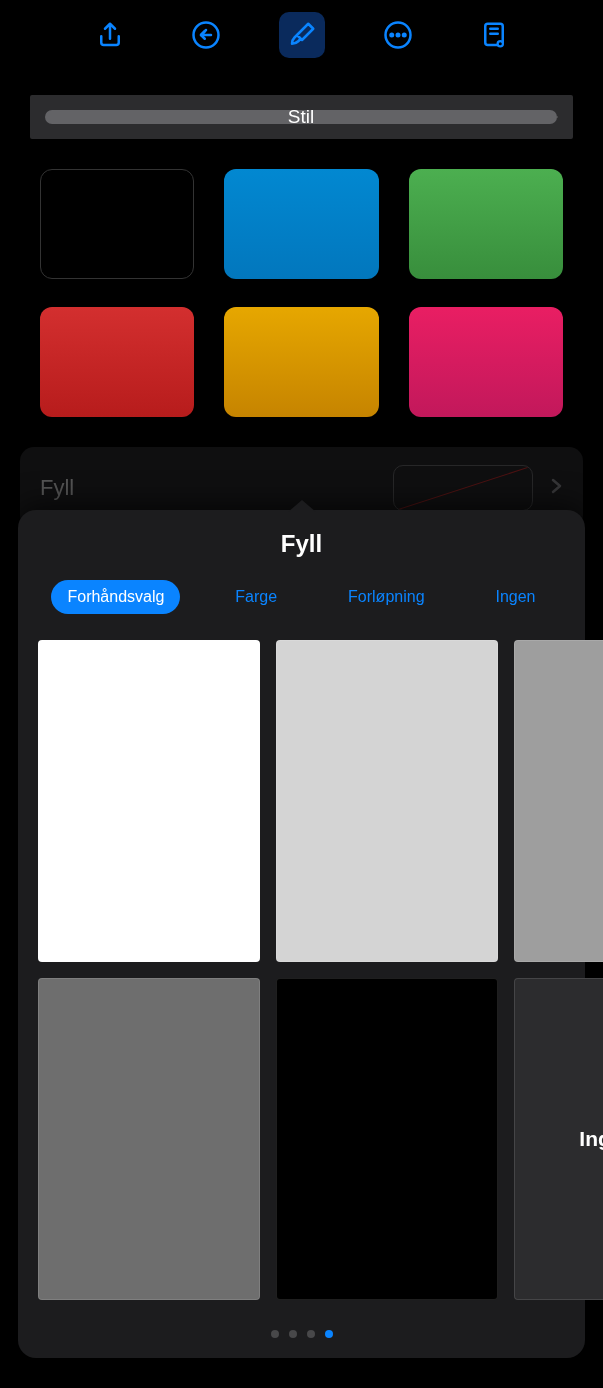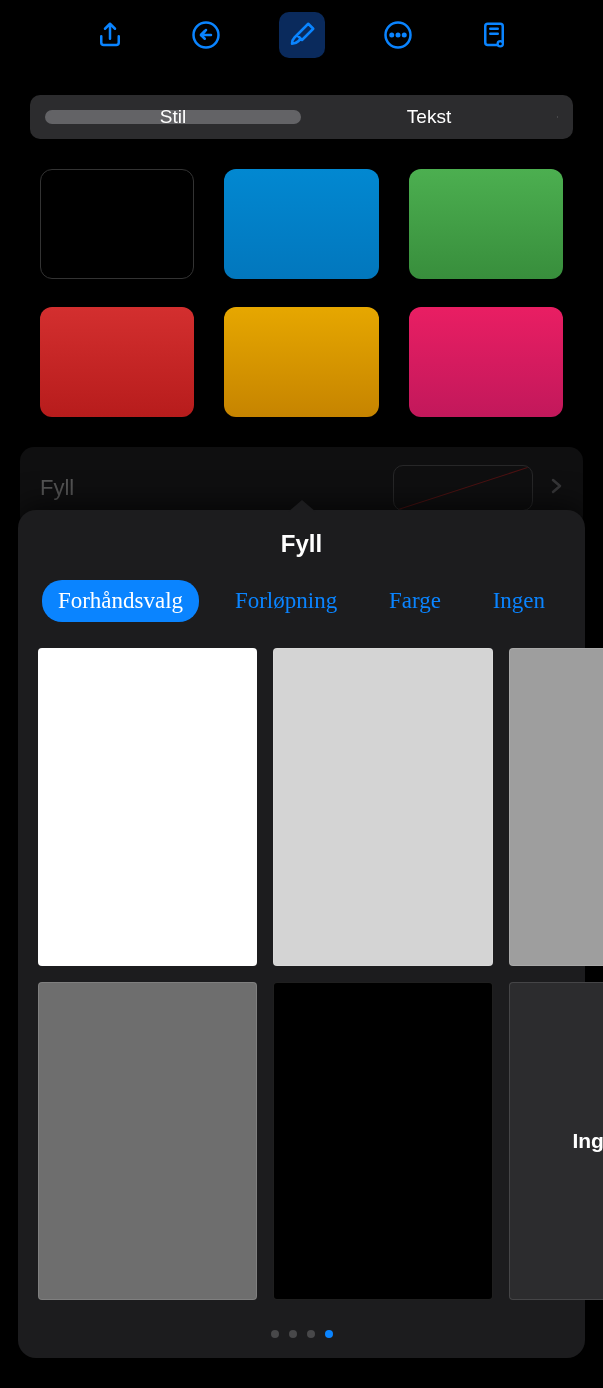--- a/index.html
+++ b/index.html
@@ -42,21 +42,21 @@
     
     .toolbar-icon svg {
       width: 30px;
       height: 30px;
     }
     
     .segmented-control {
       margin: 25px 30px 20px;
       height: 44px;
       background: #2c2c2e;
-      border-radius: 10px;
+      border-radius: 2px;
       display: flex;
       padding: 15px;
     }
     
     .segment {
       flex: 1;
       display: flex;
       align-items: center;
       justify-content: center;
       border-radius: 8px;
@@ -167,24 +167,23 @@
     .popup-tabs {
       display: flex;
       justify-content: space-around;
       padding: 0 14px;
       margin-bottom: 26px;
     }
     
     .popup-tab {
       padding: 8px 16px;
       border-radius: 20px;
-      font-size: 23px;
+      font-size: 16px;
       color: #0a84ff;
       cursor: pointer;
-      font-family: Liberation Serif, serif;
     }
     
     .popup-tab.active {
       background: #0a84ff;
       color: #fff;
     }
     
     .preset-grid {
       flex: 1;
       padding: 0 20px;
@@ -265,23 +264,20 @@
       <circle cx="17" cy="19" r="3" fill="#0a84ff" stroke="none"></circle>
       <circle cx="17" cy="19" r="1.2" fill="#000" stroke="none"></circle>
     </svg>
   </div>
 </div>
 
 <div class="segmented-control">
   <div class="segment active">
     <span>Stil</span>
   </div>
-  <div class="segment">
-    <span>Tekst</span>
-  </div>
   <div class="segment-divider"></div>
 </div>
 
 <div class="color-grid">
   <div class="color-swatch" style="background:#000000;border:1px solid #333"></div>
   <div class="color-swatch" style="background:linear-gradient(180deg,#0288d1 0%, #0277bd 100%)"></div>
   <div class="color-swatch" style="background:linear-gradient(180deg,#4caf50 0%, #388e3c 100%)"></div>
   <div class="color-swatch" style="background:linear-gradient(180deg,#d32f2f 0%, #b71c1c 100%)"></div>
   <div class="color-swatch" style="background:linear-gradient(180deg,#e6a700 0%, #c68400 100%)"></div>
   <div class="color-swatch" style="background:linear-gradient(180deg,#e91e63 0%, #c2185b 100%)"></div>
@@ -298,24 +294,24 @@
 </div>
 
 <div class="popup">
   <div class="popup-title">Fyll</div>
 
   <div class="popup-tabs">
     <div class="popup-tab active">
       <span>Forhåndsvalg</span>
     </div>
     <div class="popup-tab">
+      <span>Farge</span>
+    </div>
+    <div class="popup-tab">
       <span>Forløpning</span>
-    </div>
-    <div class="popup-tab">
-      <span>Farge</span>
     </div>
     <div class="popup-tab">
       <span>Ingen</span>
     </div>
   </div>
 
   <div class="preset-grid">
     <div class="preset-swatch" style="background:#ffffff"></div>
     <div class="preset-swatch" style="background:#d4d4d4"></div>
     <div class="preset-swatch" style="background:#9e9e9e"></div>

